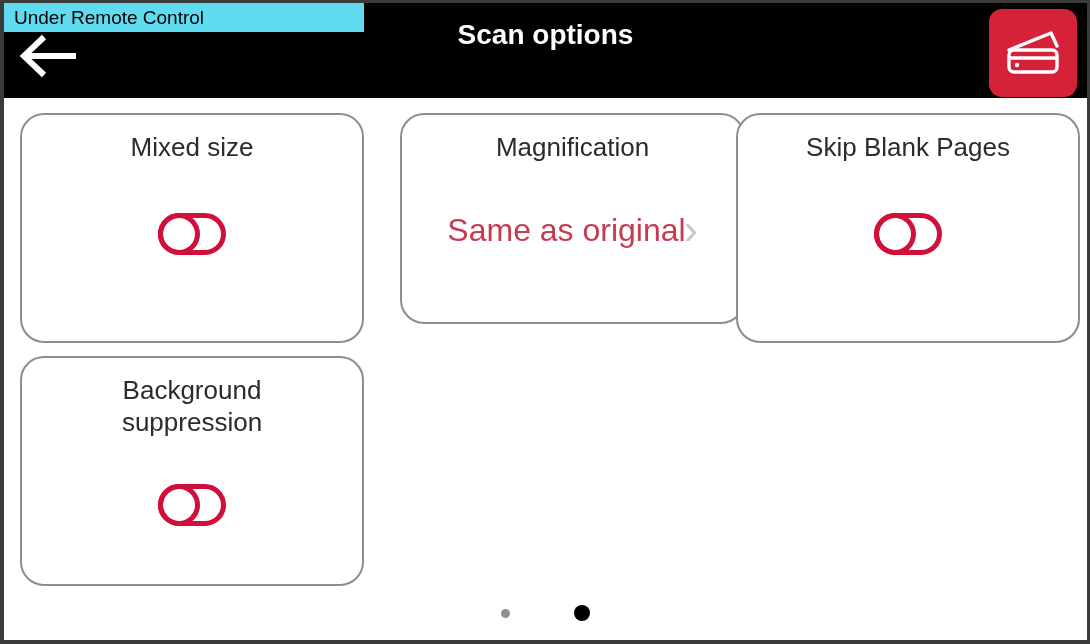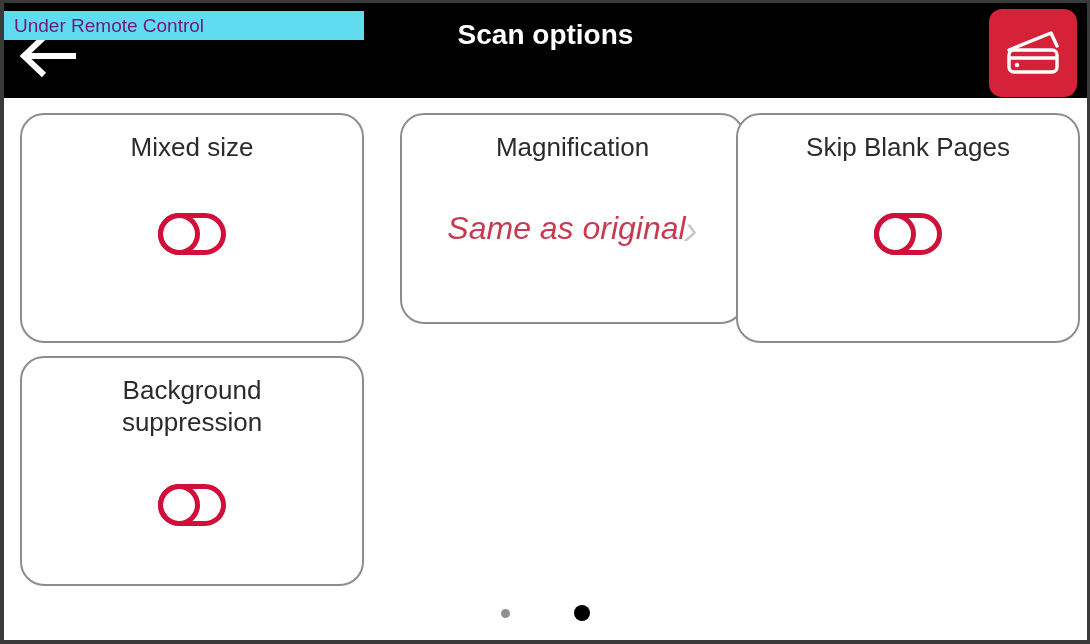--- a/index.html
+++ b/index.html
@@ -56,25 +56,25 @@
     font-size: 28px;
     font-weight: 700;
     letter-spacing: 0px;
     white-space: nowrap;
     pointer-events: none;
   }
 
   #remote-banner {
     position: absolute;
     left: 0px;
-    top: 8px;
+    top: 0;
     width: 360px;
     height: 29px;
     background: #5fdcf0;
-    color: #701a75;
+    color: #000000;
     font-size: 19px;
     line-height: 29px;
     padding-left: 10px;
     box-sizing: border-box;
     white-space: nowrap;
     overflow: hidden;
     z-index: 5;
   }
 
   #scanner-badge {
@@ -160,25 +160,24 @@
     background: transparent;
   }
 
   
   .value-row {
     position: absolute;
     left: 0;
     right: 0;
     top: 95px;
     display: flex;
-    align-items: flex-start;
+    align-items: center;
     justify-content: center;
     padding: 0 8px;
     box-sizing: border-box;
-    font-style: italic;
   }
   .value-text {
     font-size: 32px;
     color: #c73b50;
     white-space: nowrap;
   }
   .value-chevron {
     color: #c9c9c9;
     font-size: 42px;
     line-height: 40px;

